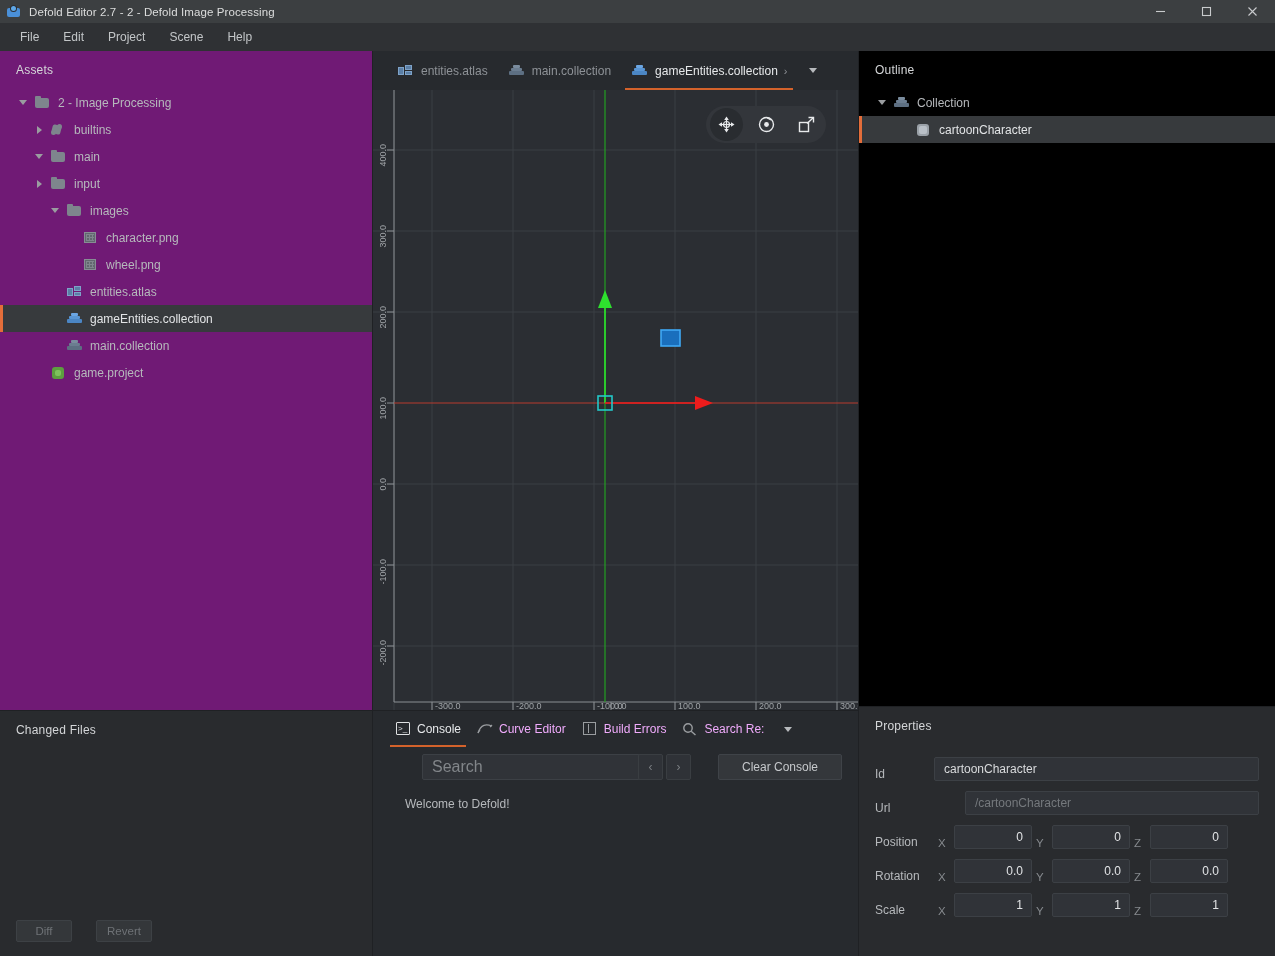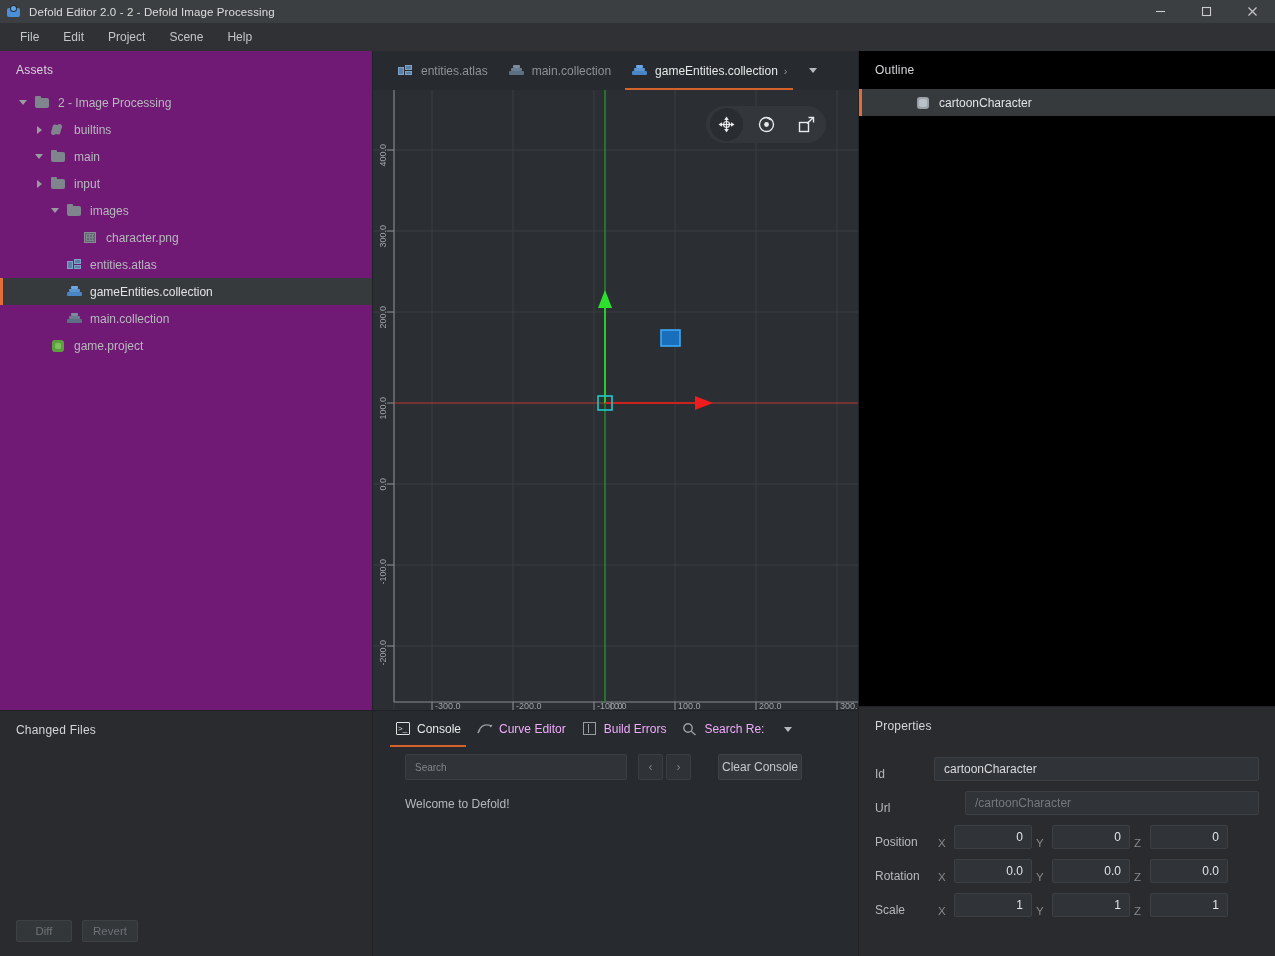--- a/index.html
+++ b/index.html
@@ -96,21 +96,21 @@
   .ic-proj .g2 { position: absolute; left: 5px; top: 5px; width: 6px; height: 6px; background: #7ec25c; border-radius: 2px; }
   
   .ic-go .o { position: absolute; left: 2px; top: 2px; width: 12px; height: 12px; background: #9aa1a8; border-radius: 3px; }
   .ic-go .o2 { position: absolute; left: 4px; top: 4px; width: 8px; height: 8px; background: #b9c0c7; border-radius: 2px; }
 
   
   .changed {
     position: absolute; left: 0; top: 710px; width: 373px; height: 246px;
     background: #292b2e; border-top: 1px solid #1f2124; border-right: 1px solid #1f2124;
   }
-  .changed-buttons { position: absolute; left: 16px; bottom: 14px; display: flex; gap: 10px; }
+  .changed-buttons { position: absolute; left: 16px; bottom: 14px; display: flex; gap: 24px; }
   .btn-flat {
     min-width: 56px; height: 22px; background: #34373a; border: 1px solid #3d4145;
     border-radius: 2px; font-size: 11.5px; color: #6e7276;
     display: flex; align-items: center; justify-content: center;
   }
 
   
   .center {
     position: absolute; left: 373px; top: 51px; width: 485px; height: 659px;
     background: #272a2e;
@@ -154,33 +154,33 @@
   .btab .bi { width: 16px; height: 14px; margin-right: 6px; position: relative; flex: none; }
   .ic-console .box { position: absolute; left: 1px; top: 0; width: 14px; height: 13px; border: 1.5px solid #dfe1e3; border-radius: 1px; }
   .ic-console .gt { position: absolute; left: 3px; top: 3px; font-size: 8px; color: #dfe1e3; line-height: 8px; }
   .ic-curve svg { position: absolute; left: 0; top: 1px; }
   .ic-build .box { position: absolute; left: 1px; top: 0; width: 13px; height: 13px; border: 1.2px solid #9a9da0; }
   .ic-build .bang { position: absolute; left: 6px; top: 2px; width: 1.4px; height: 9px; background: #9a9da0; }
   .ic-search svg { position: absolute; left: 0; top: 0; }
 
   .console-bar { position: absolute; left: 0; top: 36px; width: 485px; height: 40px; }
   .search-input {
-    position: absolute; left: 32px; top: 7px; width: 222px; height: 26px;
+    position: absolute; left: 49px; top: 7px; width: 222px; height: 26px;
     background: #303338; border: 1px solid #3c4045; border-radius: 2px;
-    font-size: 10px; color: #8a8e92; padding: 0 9px; outline: none;
+    font-size: 16px; color: #8a8e92; padding: 0 9px; outline: none;
     font-family: "Liberation Sans", sans-serif;
   }
   .search-input::placeholder { color: #82868a; }
   .nav-btn {
     position: absolute; top: 7px; width: 25px; height: 26px; background: #2f3237;
     border: 1px solid #3a3e42; border-radius: 2px; display: flex; align-items: center; justify-content: center;
     color: #7b7f83; font-size: 12px;
   }
   .clear-btn {
-    position: absolute; left: 345px; top: 7px; width: 84px; height: 26px;
+    position: absolute; left: 345px; top: 7px; width: 124px; height: 26px;
     background: #34373b; border: 1px solid #3f4348; border-radius: 2px;
     font-size: 12px; color: #c6c9cc; display: flex; align-items: center; justify-content: center;
   }
   .console-out { position: absolute; left: 32px; top: 86px; font-size: 12px; color: #b6b9bc; }
 
   
   .outline {
     position: absolute; left: 858px; top: 51px; width: 417px; height: 655px;
     background: #000000; border-left: 1px solid #1f2124;
   }
@@ -216,21 +216,21 @@
 <body>
 
 <div class="app">
 
   <div class="titlebar">
     <div class="tb-icon">
       <div class="b1"></div>
         <div class="b2"></div>
         <div class="b3"></div>
     </div>
-    <div class="tb-title">Defold Editor 2.0 - 2 - Defold Image Processing</div>
+    <div class="tb-title">Defold Editor 2.7 - 2 - Defold Image Processing</div>
     <div class="tb-controls">
       <div class="tb-btn">
         <svg width="13" height="13" viewBox="0 0 13 13">
             <path d="M2 6.5 H11" stroke="#c9cbcd" stroke-width="1.1"></path>
           </svg>
       </div>
       <div class="tb-btn">
         <svg width="13" height="13" viewBox="0 0 13 13">
             <rect x="2.5" y="2.5" width="8" height="8" fill="none" stroke="#c9cbcd" stroke-width="1.1"></rect>
           </svg>
@@ -316,20 +316,29 @@
           <span>images</span>
         </div>
         <div class="tree-row">
           <div style="width: 64px; flex: 0 0 auto;"></div>
           <div class="twisty"></div>
           <div style="width: 4px; flex: 0 0 auto;"></div>
           <div class="ticon ic-img">
             <div class="im"></div>
           </div>
           <span>character.png</span>
+        </div>
+        <div class="tree-row">
+          <div style="width: 64px; flex: 0 0 auto;"></div>
+          <div class="twisty"></div>
+          <div style="width: 4px; flex: 0 0 auto;"></div>
+          <div class="ticon ic-img">
+            <div class="im"></div>
+          </div>
+          <span>wheel.png</span>
         </div>
         <div class="tree-row">
           <div style="width: 48px; flex: 0 0 auto;"></div>
           <div class="twisty"></div>
           <div style="width: 4px; flex: 0 0 auto;"></div>
           <div class="ticon ic-atlas">
             <div class="a1"></div>
             <div class="a2"></div>
             <div class="a3"></div>
           </div>
@@ -562,20 +571,33 @@
       <div class="nav-btn" style="left:265px">‹</div>
       <div class="nav-btn" style="left:293px">›</div>
       <div class="clear-btn">Clear Console</div>
     </div>
     <div class="console-out">Welcome to Defold!</div>
   </div>
 
   <div class="outline">
     <div class="panel-title">Outline</div>
     <div class="o-tree" id="outline-tree">
+        <div class="o-row">
+          <div style="width: 16px; flex: 0 0 auto;"></div>
+          <div class="twisty open">
+            <i></i>
+          </div>
+          <div style="width: 4px; flex: 0 0 auto;"></div>
+          <div class="ticon ic-coll dim">
+            <div class="c1"></div>
+            <div class="c2"></div>
+            <div class="c3"></div>
+          </div>
+          <span>Collection</span>
+        </div>
         <div class="o-row selected">
           <div style="width: 38px; flex: 0 0 auto;"></div>
           <div class="twisty"></div>
           <div style="width: 4px; flex: 0 0 auto;"></div>
           <div class="ticon ic-go">
             <div class="o"></div>
             <div class="o2"></div>
           </div>
           <span style="color: rgb(226, 228, 230);">cartoonCharacter</span>
         </div>

